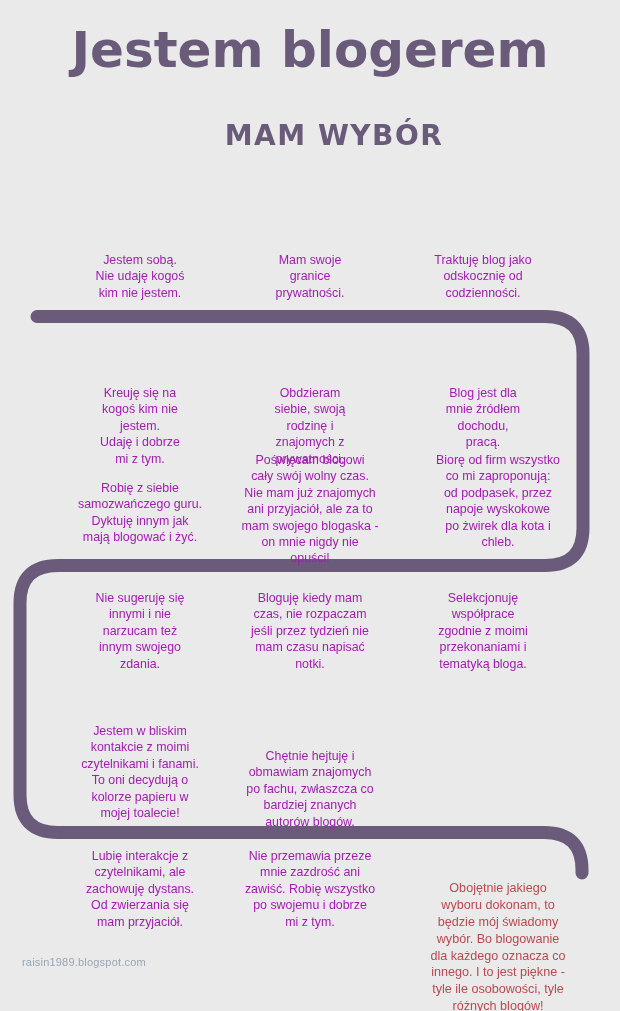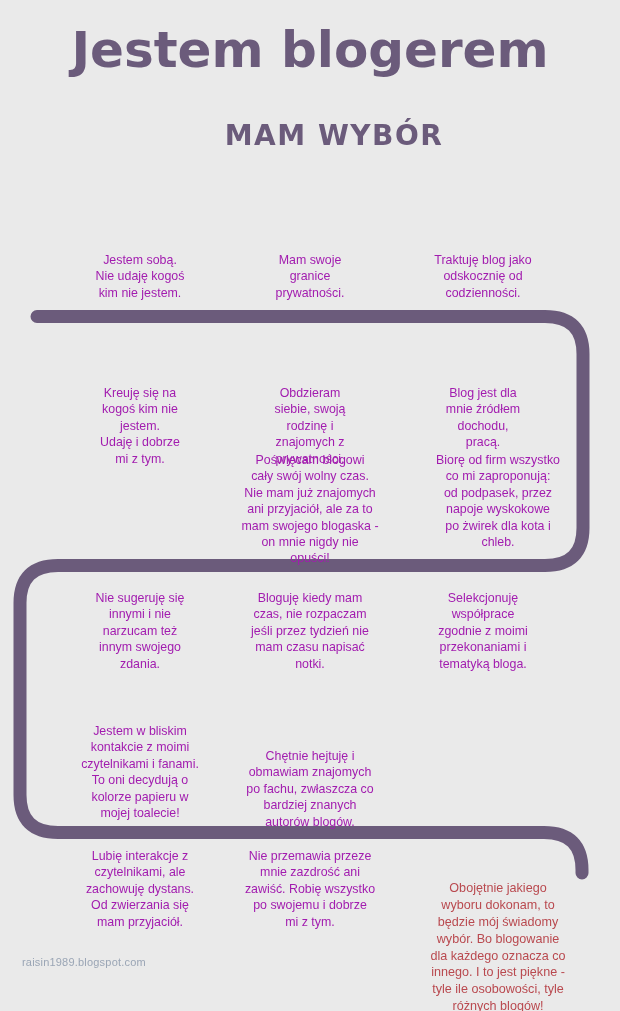--- a/index.html
+++ b/index.html
@@ -146,20 +146,24 @@
   <div class="cell c2 r2">Obdzieram
 siebie, swoją
 rodzinę i
 znajomych z
 prywatności.</div>
   <div class="cell c3 r2">Blog jest dla
 mnie źródłem
 dochodu,
 pracą.</div>
 
+  <div class="cell c1 r3-c1">Robię z siebie
+samozwańczego guru.
+Dyktuję innym jak
+mają blogować i żyć.</div>
   <div class="cell c2 r3">Poświęcam blogowi
 cały swój wolny czas.
 Nie mam już znajomych
 ani przyjaciół, ale za to
 mam swojego blogaska -
 on mnie nigdy nie
 opuści!</div>
   <div class="cell c3w r3">Biorę od firm wszystko
 co mi zaproponują:
 od podpasek, przez

